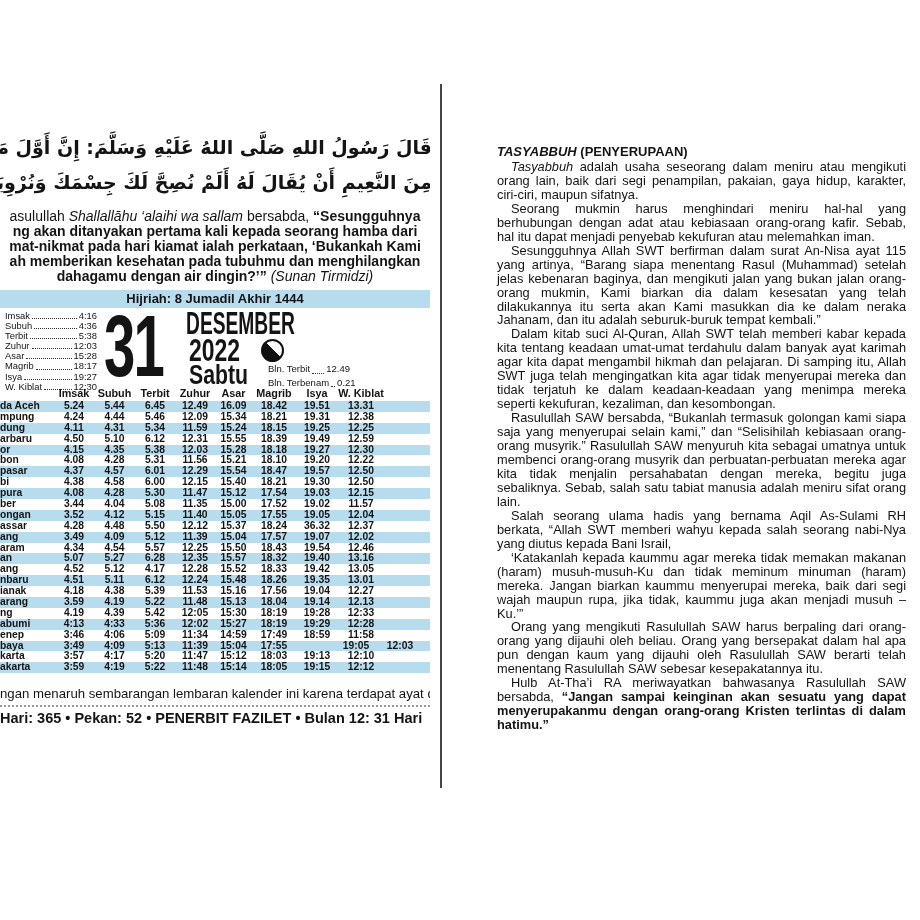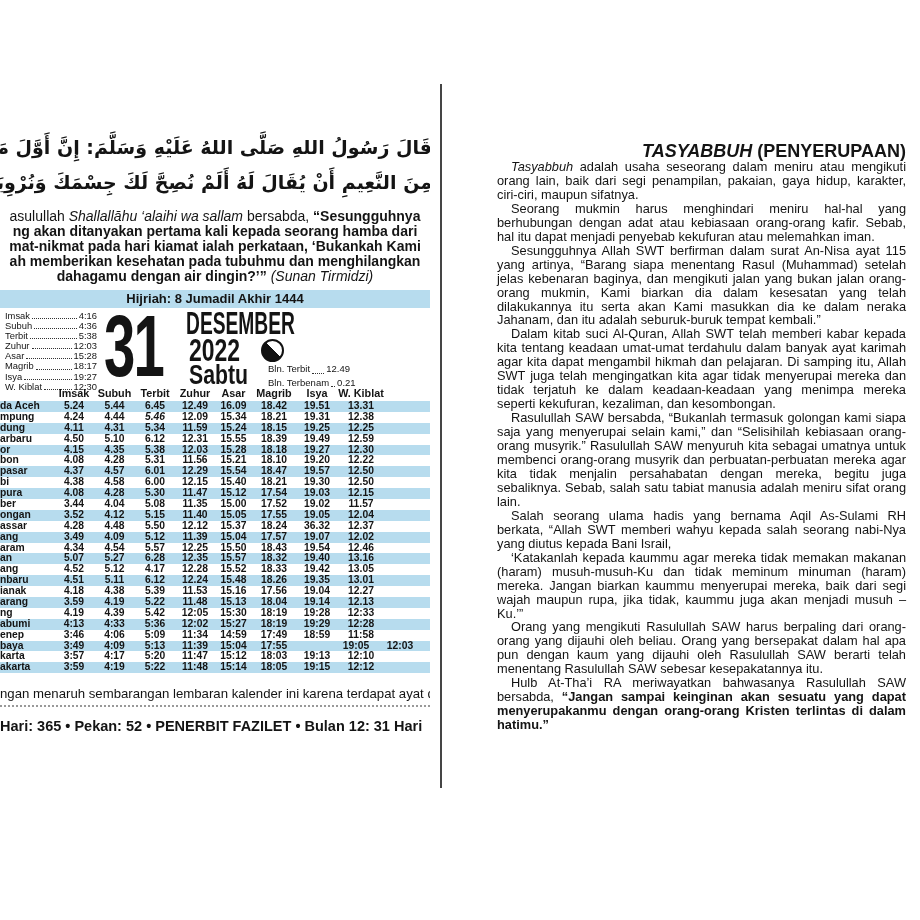--- a/index.html
+++ b/index.html
@@ -56,25 +56,25 @@
   .t-row{display:flex;height:10.9px;line-height:10.9px;font-size:10.3px;font-weight:bold;}
   .t-row.header{height:13px;line-height:13px;font-size:10.8px;margin-bottom:1px;}
   .t-row.blue{background:#b7dcee;}
   .t-cell{text-align:center;overflow:hidden;white-space:nowrap;}
   .t-city{text-align:left;overflow:hidden;white-space:nowrap;}
   .t-spacer{flex:1;}
 
   #footer-warning{position:absolute;left:0;top:686px;width:430px;font-size:13.2px;white-space:nowrap;}
   #footer-dots{position:absolute;left:0;top:705px;width:430px;border-top:2px dotted #999;}
   #footer-info{position:absolute;left:0;top:710px;width:412px;text-align:center;
-    font-size:14.5px;font-weight:bold;white-space:nowrap;margin-top:8px;}
+    font-size:14.5px;font-weight:bold;white-space:nowrap;}
 
   
   #right-page{position:absolute;left:497px;top:144px;width:409px;}
-  #article-title{text-align:right;font-size:18px;line-height:15px;margin-bottom:1px;}
+  #article-title{text-align:left;font-size:13px;line-height:15px;margin-bottom:1px;}
   #article-body p{margin:0;text-align:justify;text-indent:14px;font-size:12.8px;line-height:13.95px;}
 </style>
 </head>
 <body>
 
 <div id="page">
 
   <div id="divider"></div>
 
   <div id="left-page">
@@ -179,21 +179,21 @@
           <span class="t-cell" style="width: 37px;">16.09</span>
           <span class="t-cell" style="width: 44px;">18.42</span>
           <span class="t-cell" style="width: 42px;">19.51</span>
           <span class="t-cell" style="width: 46px;">13.31</span>
           <span class="t-spacer"></span>
         </div>
         <div class="t-row">
           <span class="t-city" style="width: 54px;">mpung</span>
           <span class="t-cell" style="width: 40px;">4.24</span>
           <span class="t-cell" style="width: 41px;">4.44</span>
-          <span class="t-cell" style="width: 40px; font-style: italic;">5.46</span>
+          <span class="t-cell" style="width: 40px;">5.46</span>
           <span class="t-cell" style="width: 40px;">12.09</span>
           <span class="t-cell" style="width: 37px;">15.34</span>
           <span class="t-cell" style="width: 44px;">18.21</span>
           <span class="t-cell" style="width: 42px;">19.31</span>
           <span class="t-cell" style="width: 46px;">12.38</span>
           <span class="t-spacer"></span>
         </div>
         <div class="t-row blue">
           <span class="t-city" style="width: 54px;">dung</span>
           <span class="t-cell" style="width: 40px;">4.11</span>

